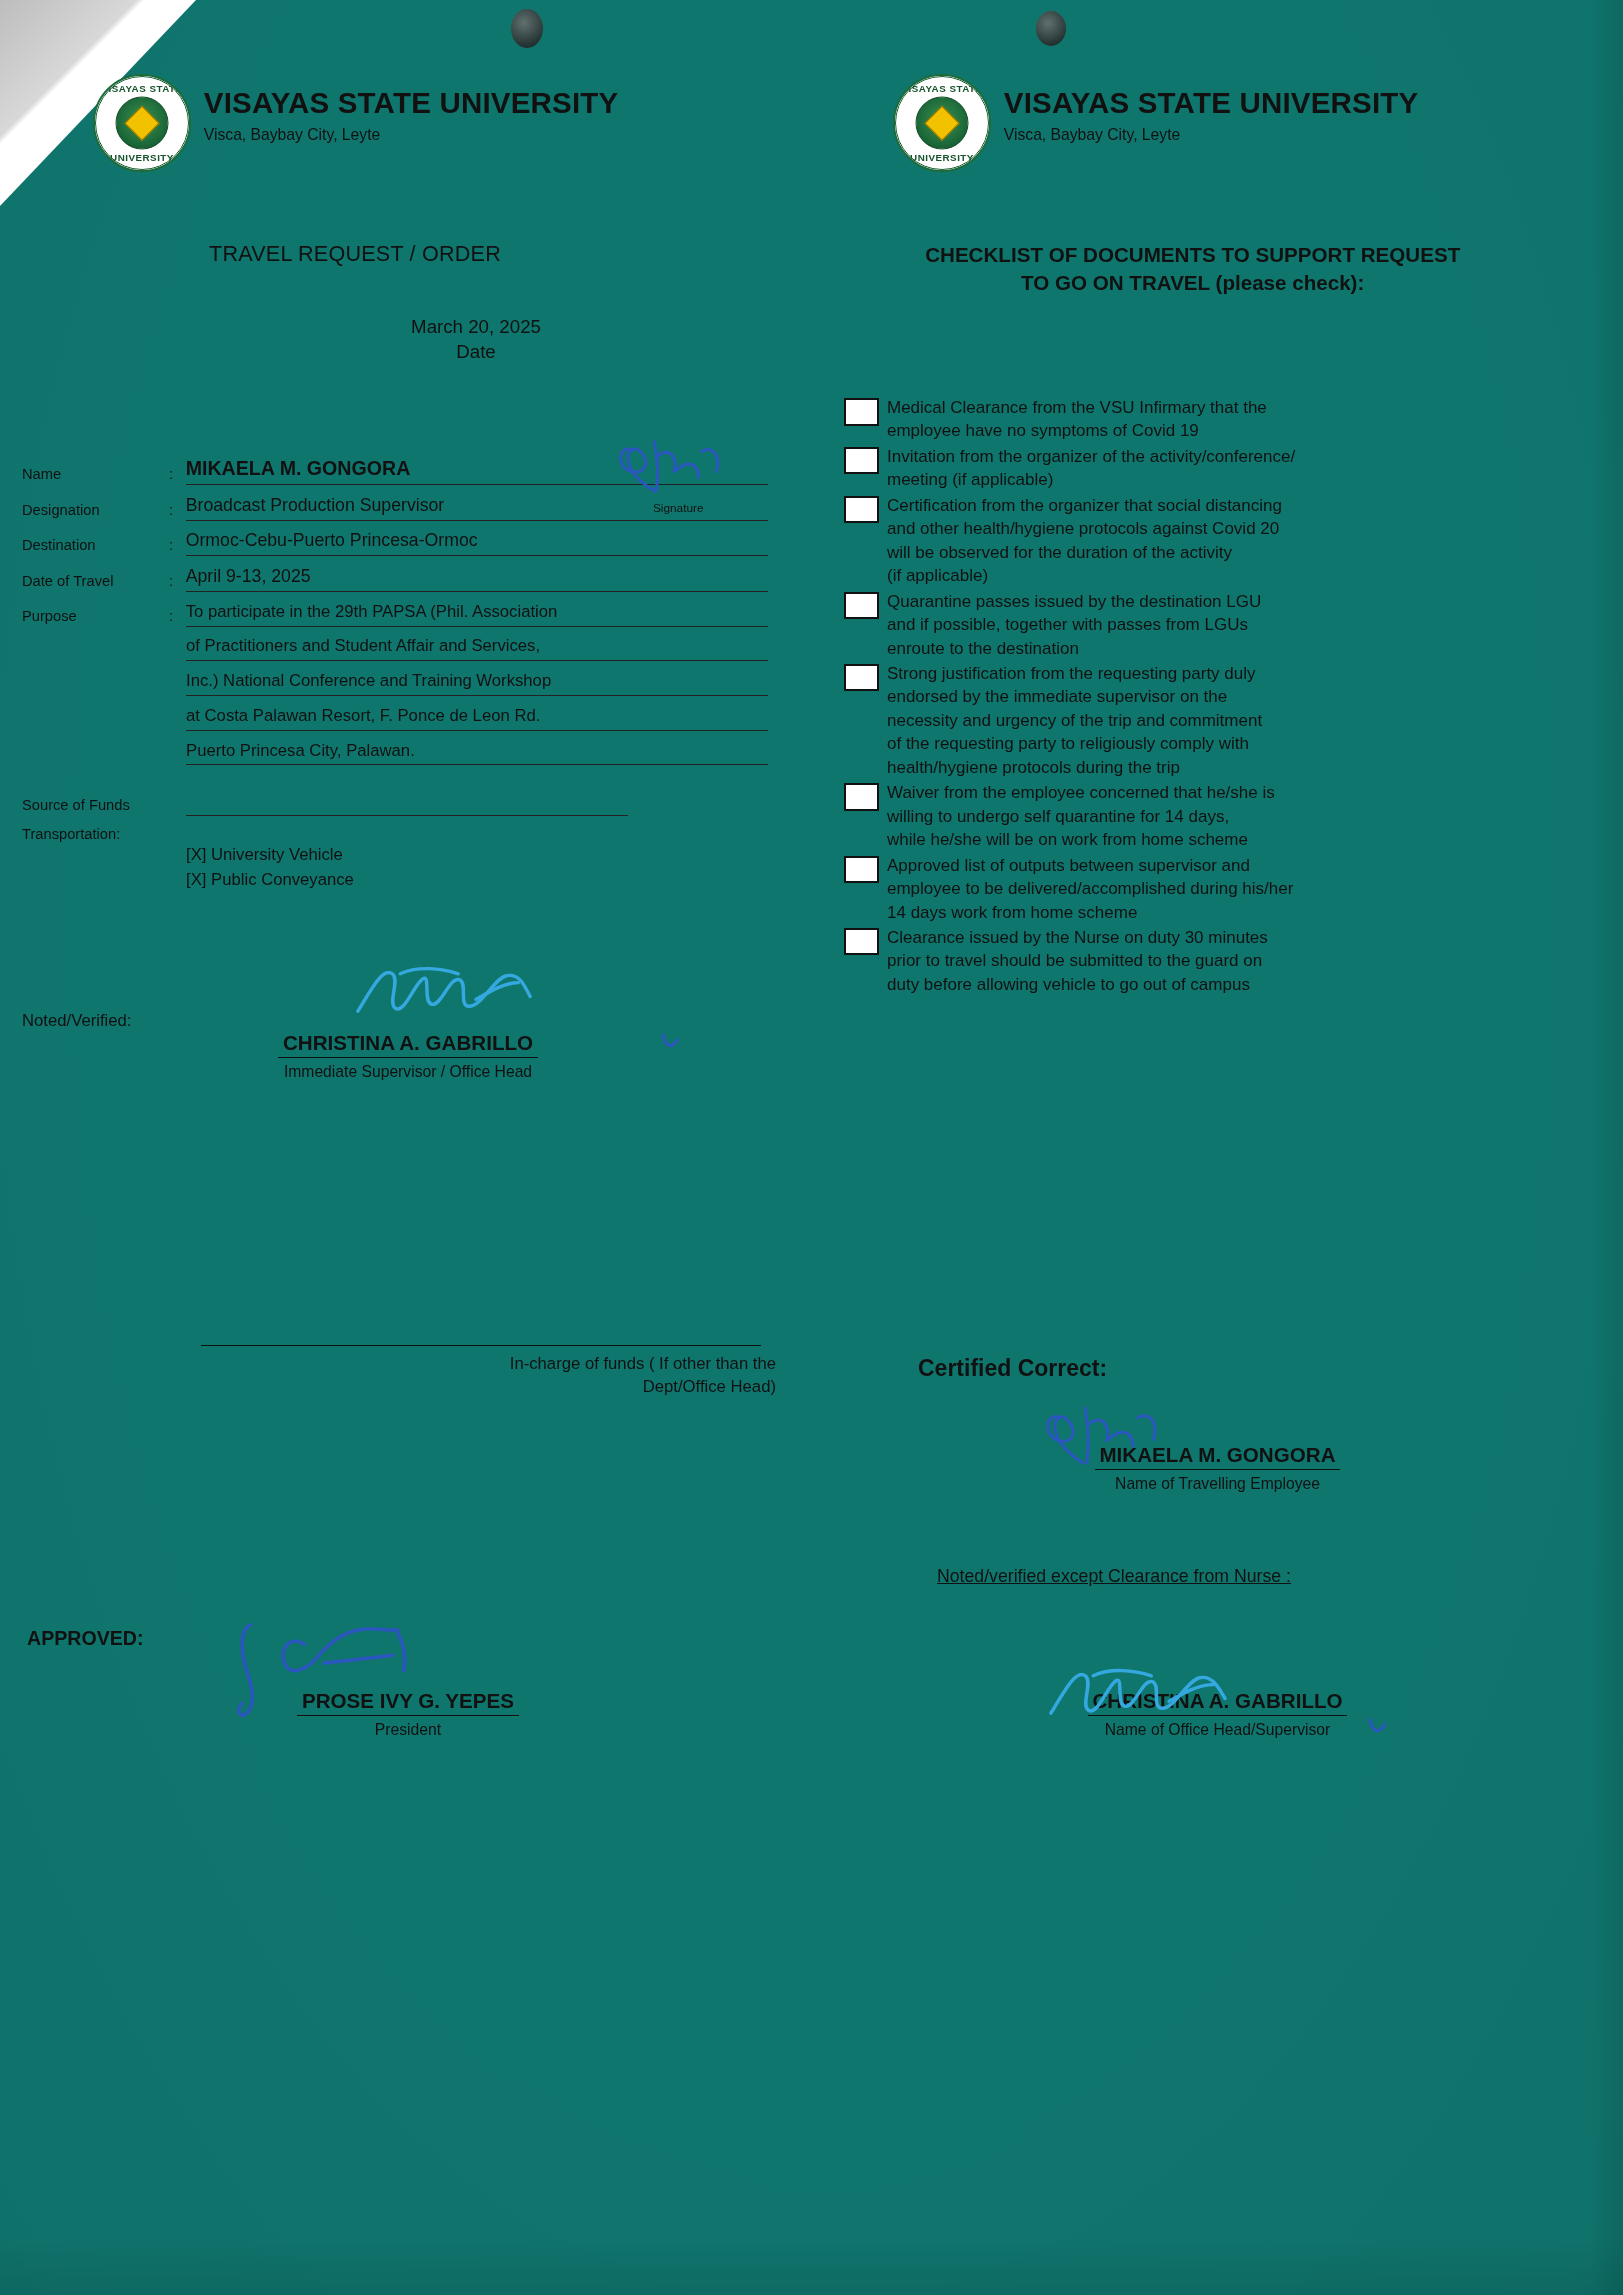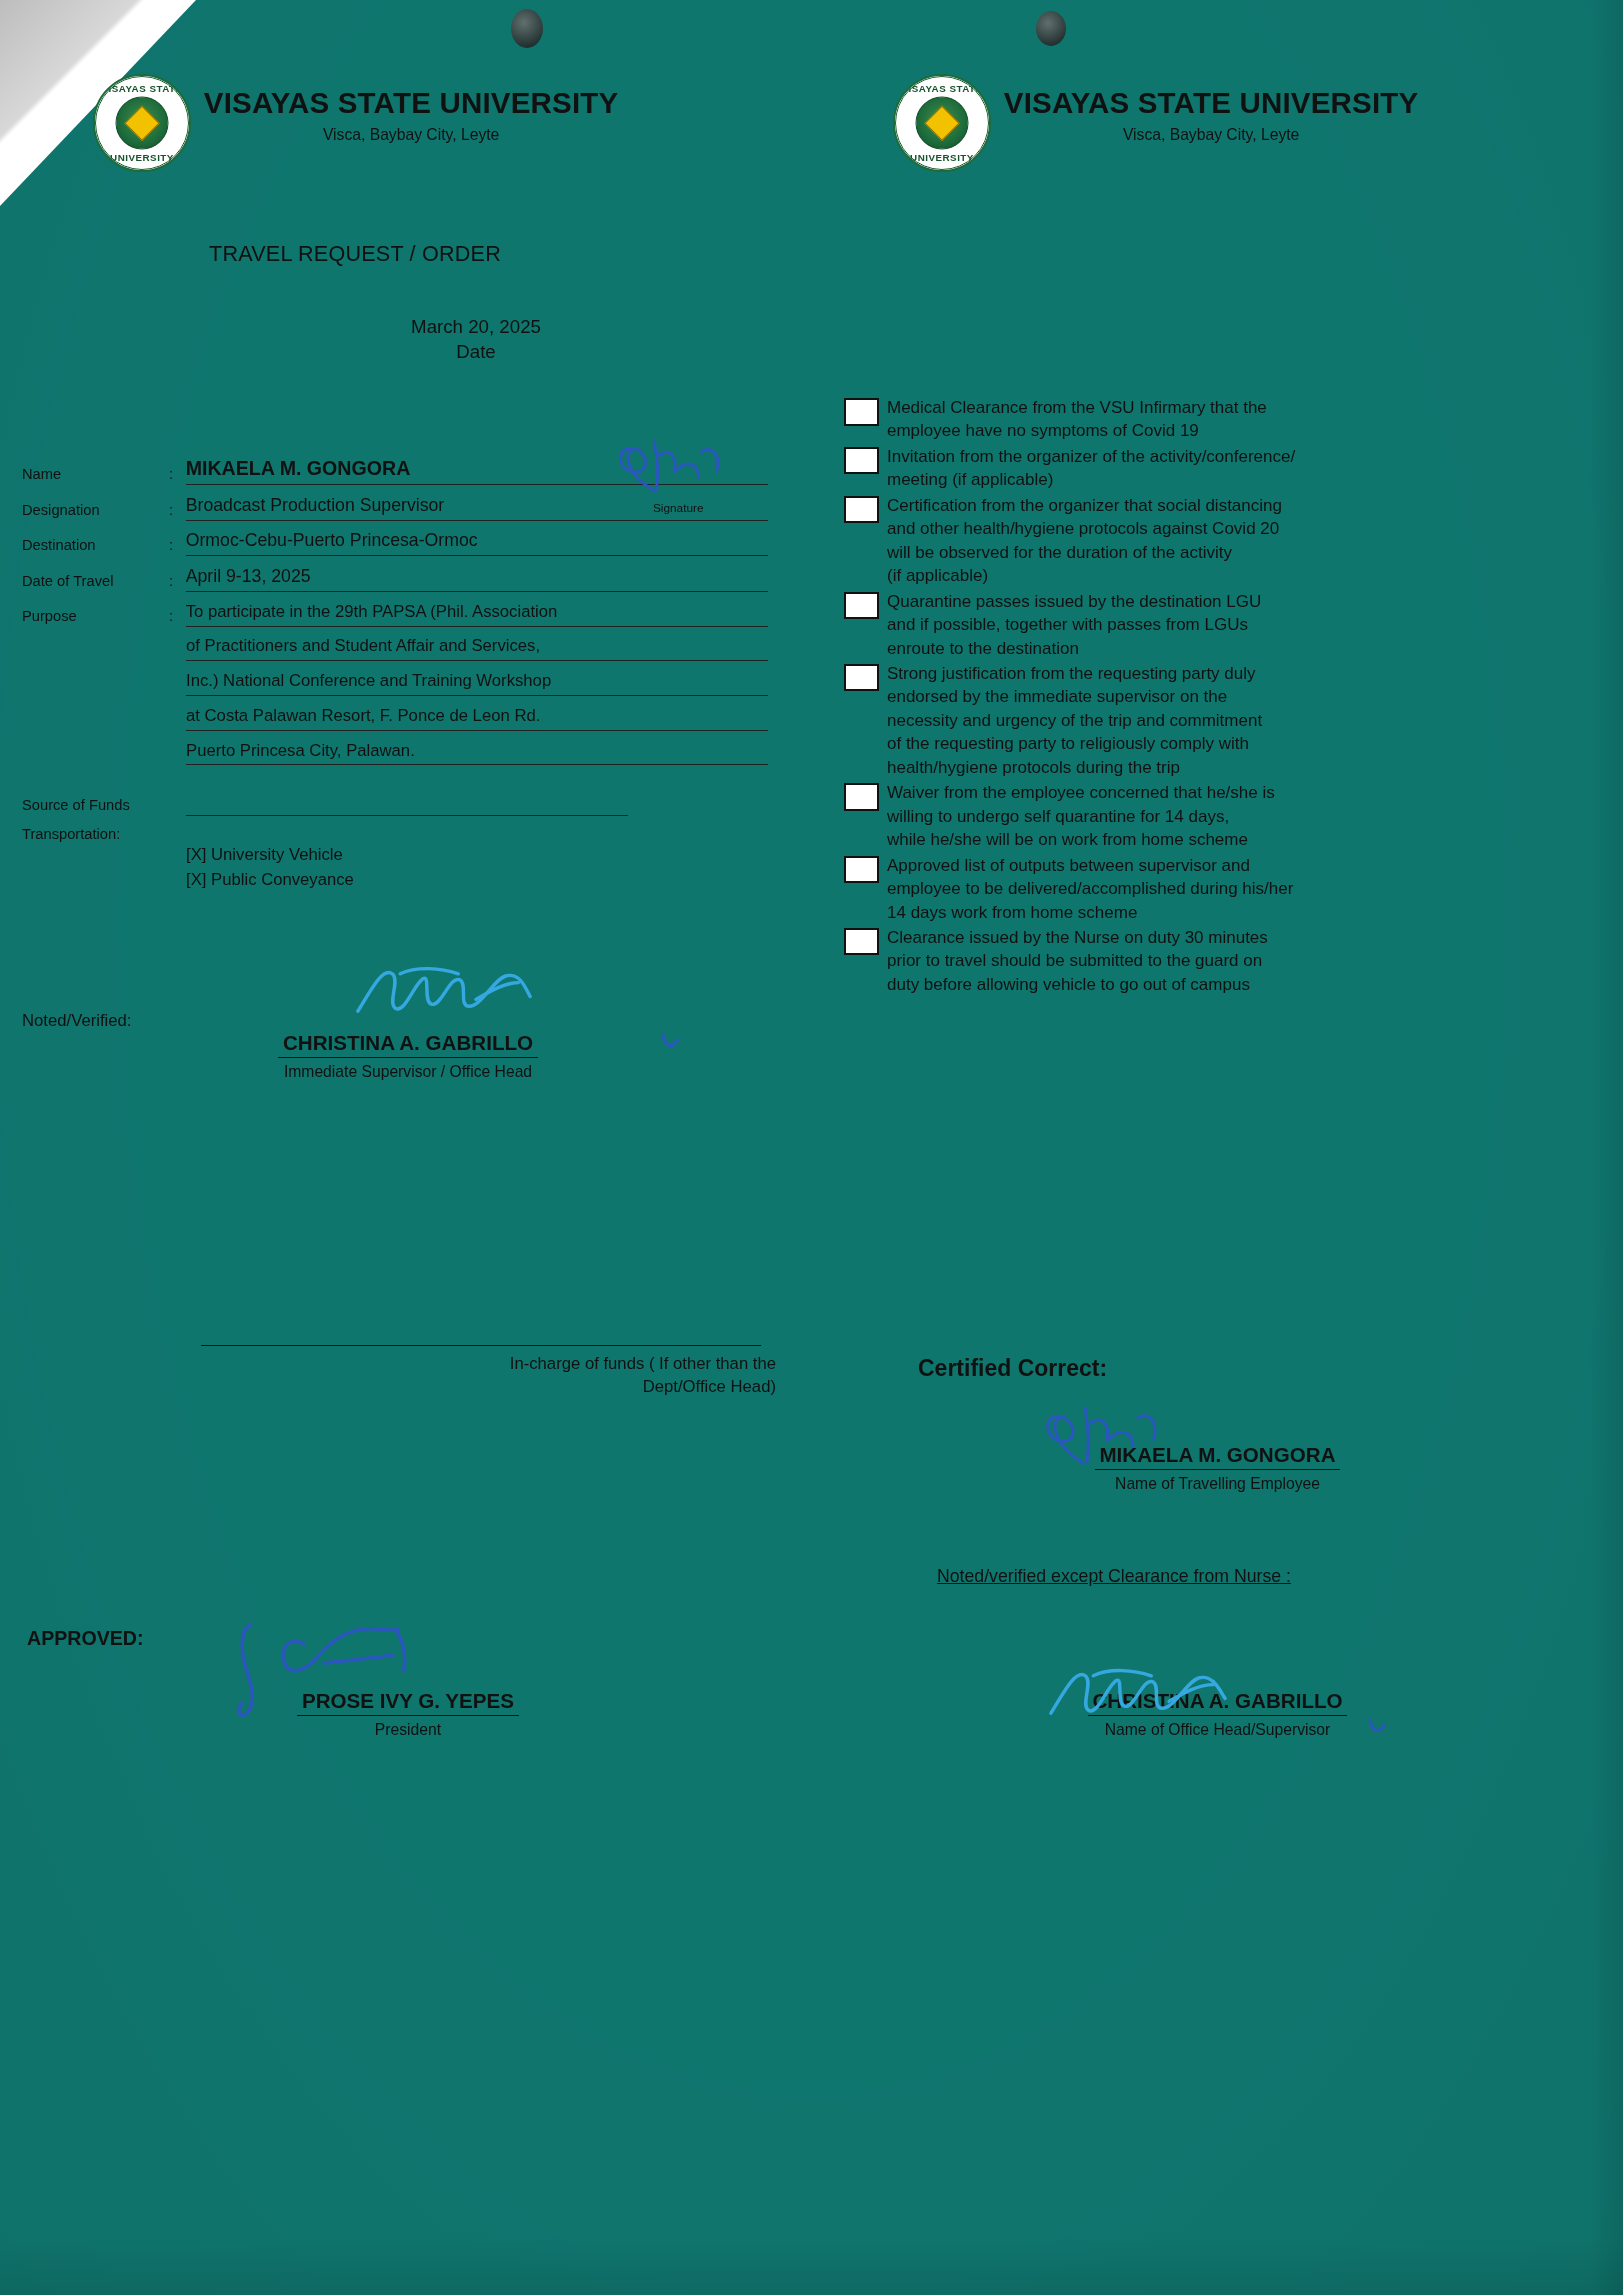--- a/index.html
+++ b/index.html
@@ -130,21 +130,21 @@
   }
   .uni-name {
     font-size: 29.5px;
     font-weight: bold;
     letter-spacing: 0.2px;
     color: #111;
     white-space: nowrap;
   }
   .uni-addr {
     font-size: 15.7px;
-    text-align: center;
+    text-align: left;
     margin-top: 5.9px;
     color: #111;
   }
 
   
   .smudge {
     position: absolute;
     border-radius: 50%;
     background: radial-gradient(circle at 40% 35%, #6f6f6f, #2a2a2a 70%, #111 100%);
     opacity: 0.85;
@@ -429,20 +429,24 @@
         <div class="bot-word">UNIVERSITY</div>
         <div class="inner"></div>
         <div class="crest"></div>
       </div>
       <div class="hdr-text">
         <div class="uni-name">VISAYAS STATE UNIVERSITY</div>
         <div class="uni-addr">Visca, Baybay City, Leyte</div>
       </div>
     </div>
 
+    <div class="checklist-title" style="top:241px; left:14.7px;">
+      <div>CHECKLIST OF DOCUMENTS TO SUPPORT REQUEST</div>
+      <div>TO GO ON TRAVEL (please check):</div>
+    </div>
 
     <div class="checklist">
 
       <div class="cl-item">
         <div class="cl-box"></div>
         <div class="cl-text">
           <div>Medical Clearance from the VSU Infirmary that the</div>
           <div>employee have no symptoms of Covid 19</div>
         </div>
       </div>

